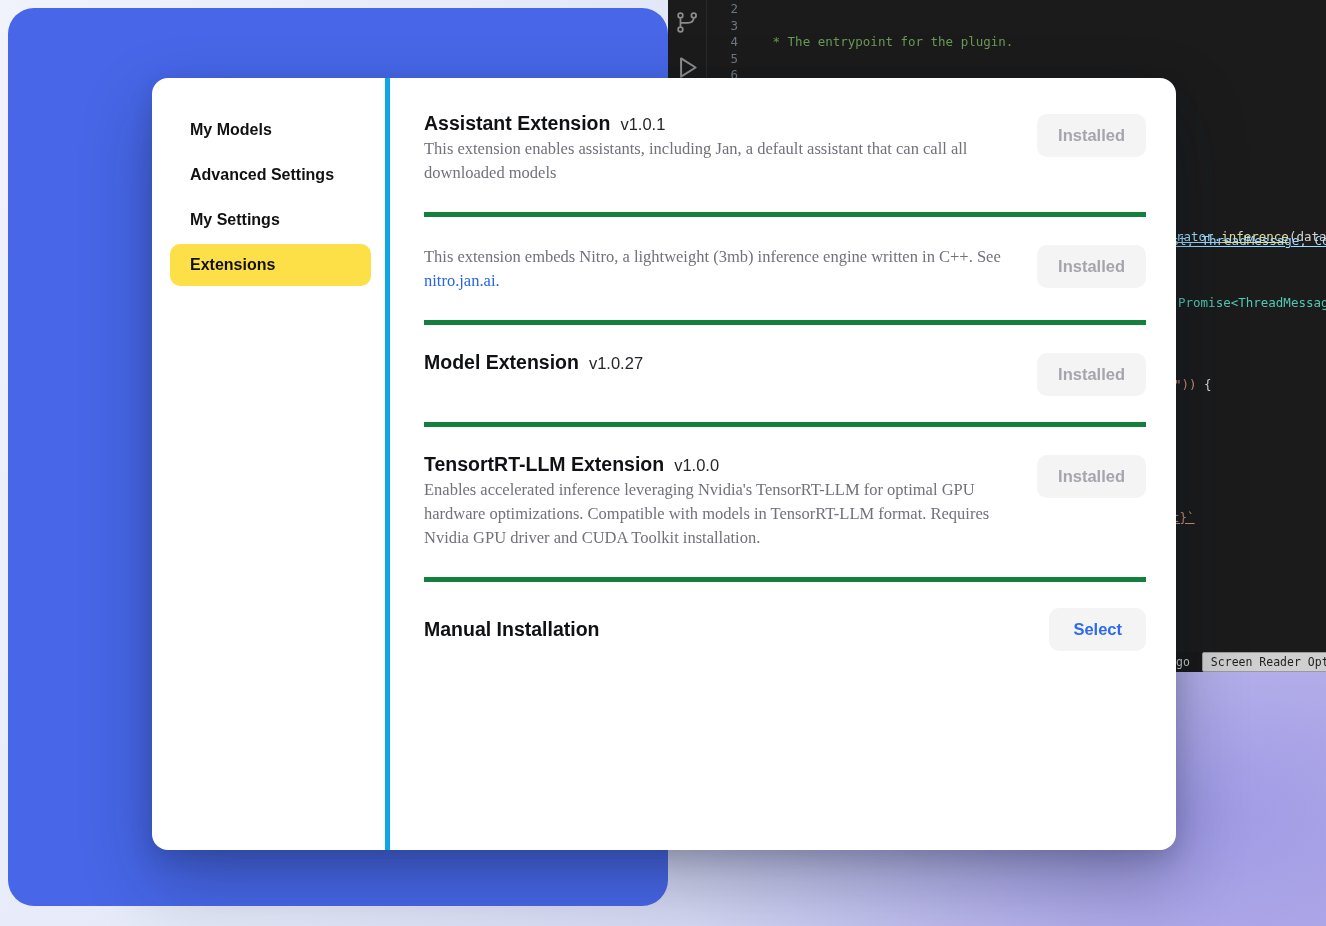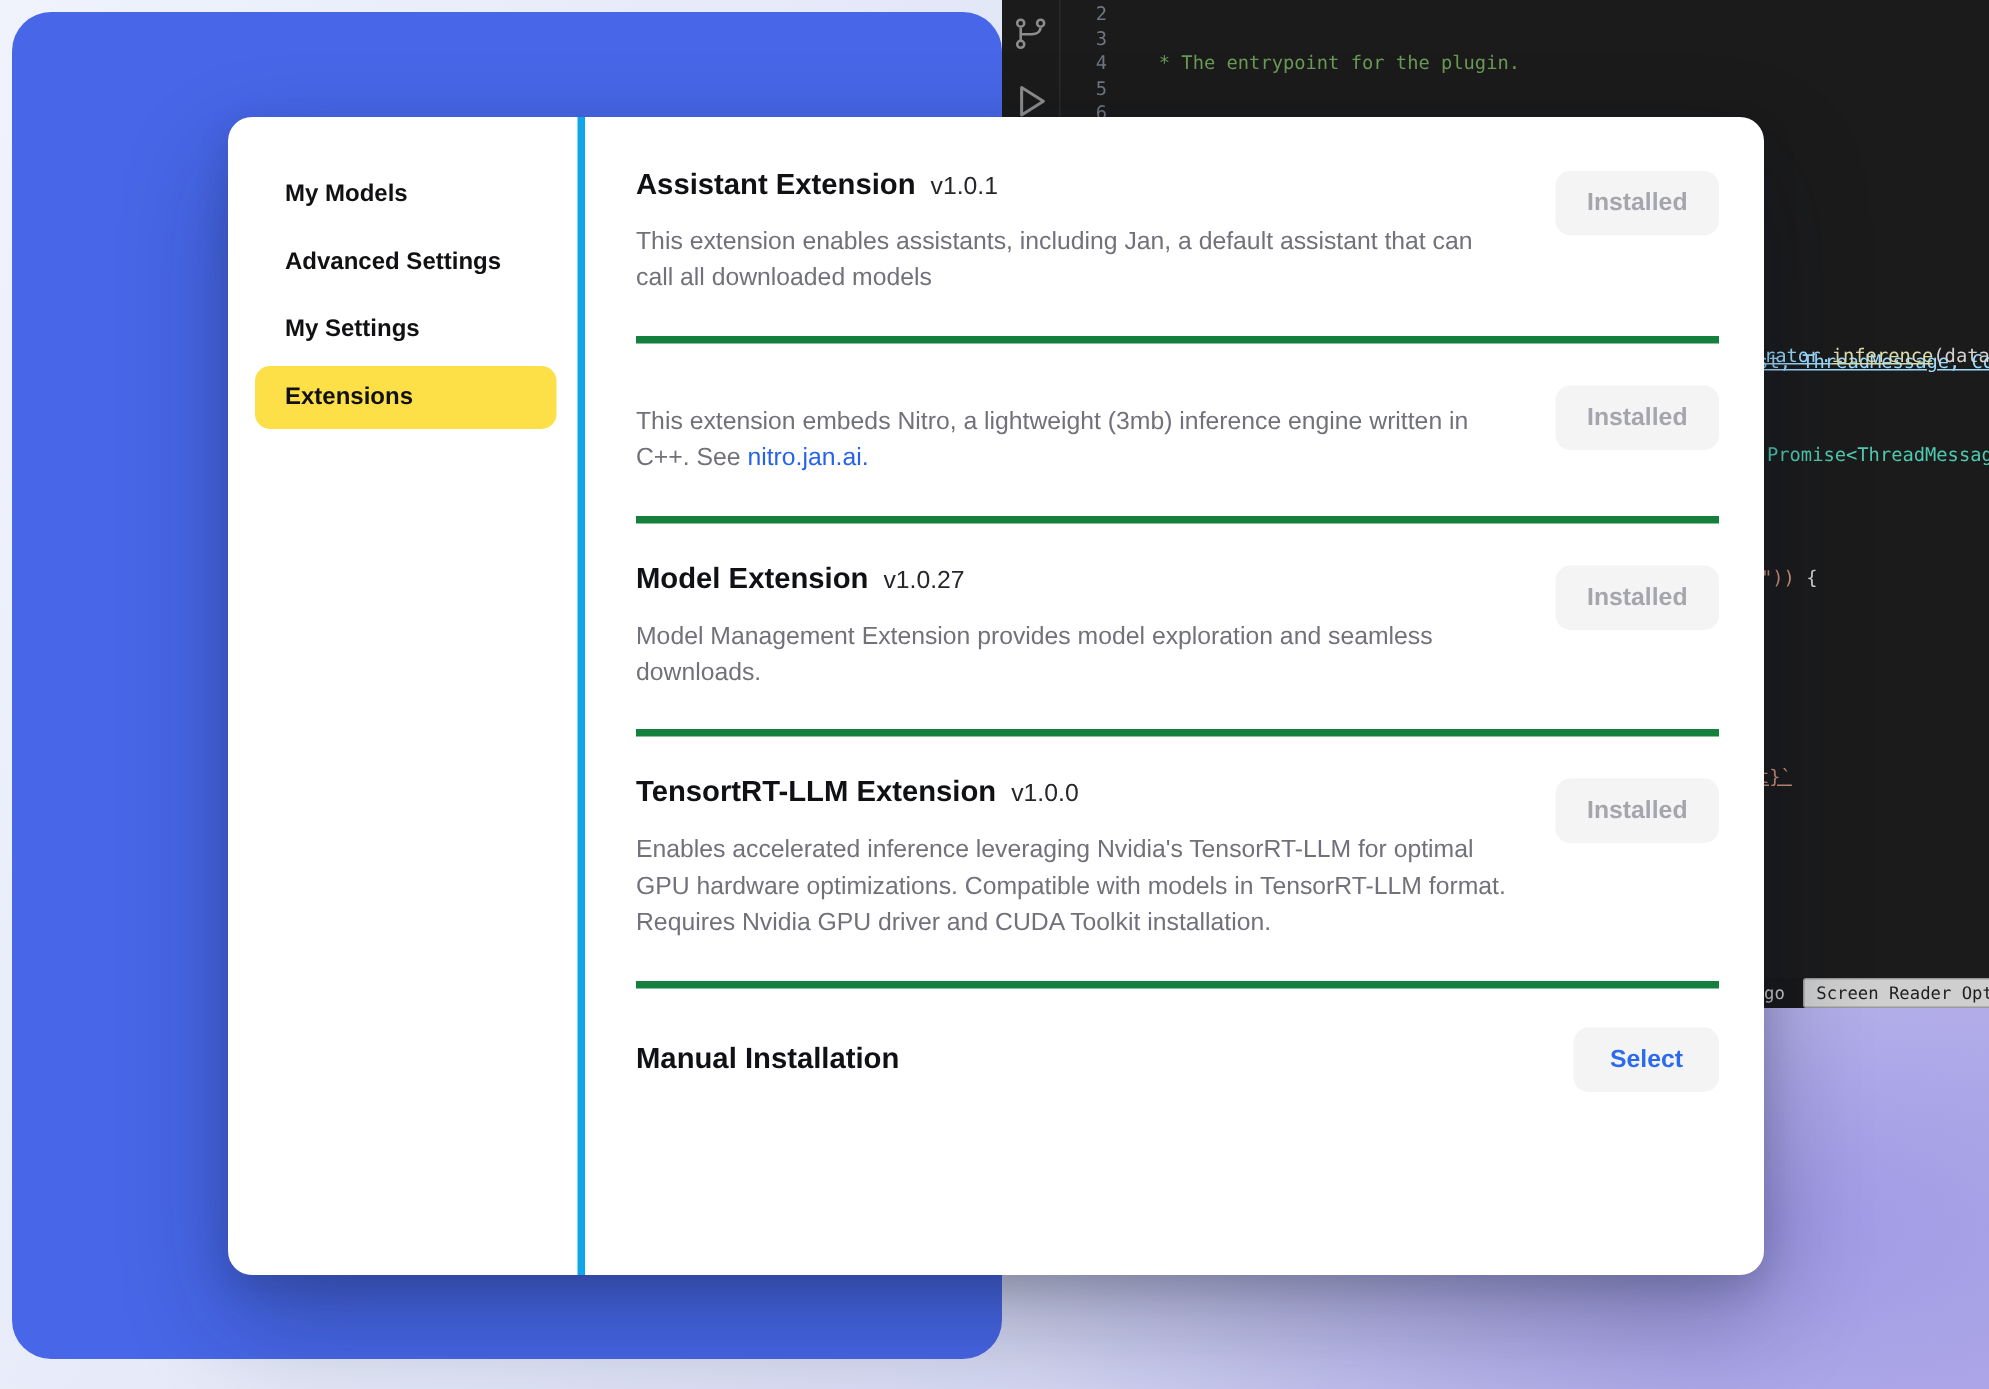--- a/index.html
+++ b/index.html
@@ -71,21 +71,21 @@
   .content{flex:1;padding:0 30px 0 34px;box-sizing:border-box;overflow:hidden;}
   .ext-row{
     display:flex;justify-content:space-between;align-items:flex-start;
     padding:26px 0;border-bottom:5px solid #15803d;
   }
   .ext-row.first{padding-top:34px;}
   .ext-row.last{border-bottom:none;align-items:center;padding-bottom:28px;}
   .ext-info{max-width:585px;}
   .ext-title{font-size:19.5px;font-weight:700;color:#101114;}
   .ext-version{font-size:16.5px;font-weight:400;color:#26272b;margin-left:10px;}
-  .ext-desc{font-size:16.5px;color:#71717a;line-height:1.48;margin-top:14px;}
+  .ext-desc{font-size:16.5px;color:#71717a;line-height:1.48;margin-top:2px;font-family:Liberation Serif, serif;}
   .link{color:var(--link-blue,#2563eb);text-decoration:none;cursor:pointer;}
   .btn{
     flex:0 0 auto;border:none;border-radius:10px;cursor:pointer;
     background:var(--badge-bg,#f4f4f5);color:var(--badge-text,#a5a5ae);
     font-family:"Liberation Sans",sans-serif;font-size:16.5px;font-weight:600;
     padding:12px 21px;margin-top:2px;
   }
   .btn.select{color:var(--select-blue,#2d6bee);padding:12px 24px;margin-top:0;}
 </style>
 </head>
@@ -160,21 +160,20 @@
         <div class="ext-desc"><span>This extension embeds Nitro, a lightweight (3mb) inference engine written in C++. See </span><a class="link">nitro.jan.ai.</a></div>
       </div>
       <button class="btn">Installed</button>
     </div>
 
     <div class="ext-row">
       <div class="ext-info">
         <div>
           <span class="ext-title">Model Extension</span><span class="ext-version">v1.0.27</span>
         </div>
-        <div class="ext-desc">Model Management Extension provides model exploration and seamless downloads.</div>
       </div>
       <button class="btn">Installed</button>
     </div>
 
     <div class="ext-row">
       <div class="ext-info">
         <div>
           <span class="ext-title">TensortRT-LLM Extension</span><span class="ext-version">v1.0.0</span>
         </div>
         <div class="ext-desc">Enables accelerated inference leveraging Nvidia's TensorRT-LLM for optimal GPU hardware optimizations. Compatible with models in TensorRT-LLM format. Requires Nvidia GPU driver and CUDA Toolkit installation.</div>

